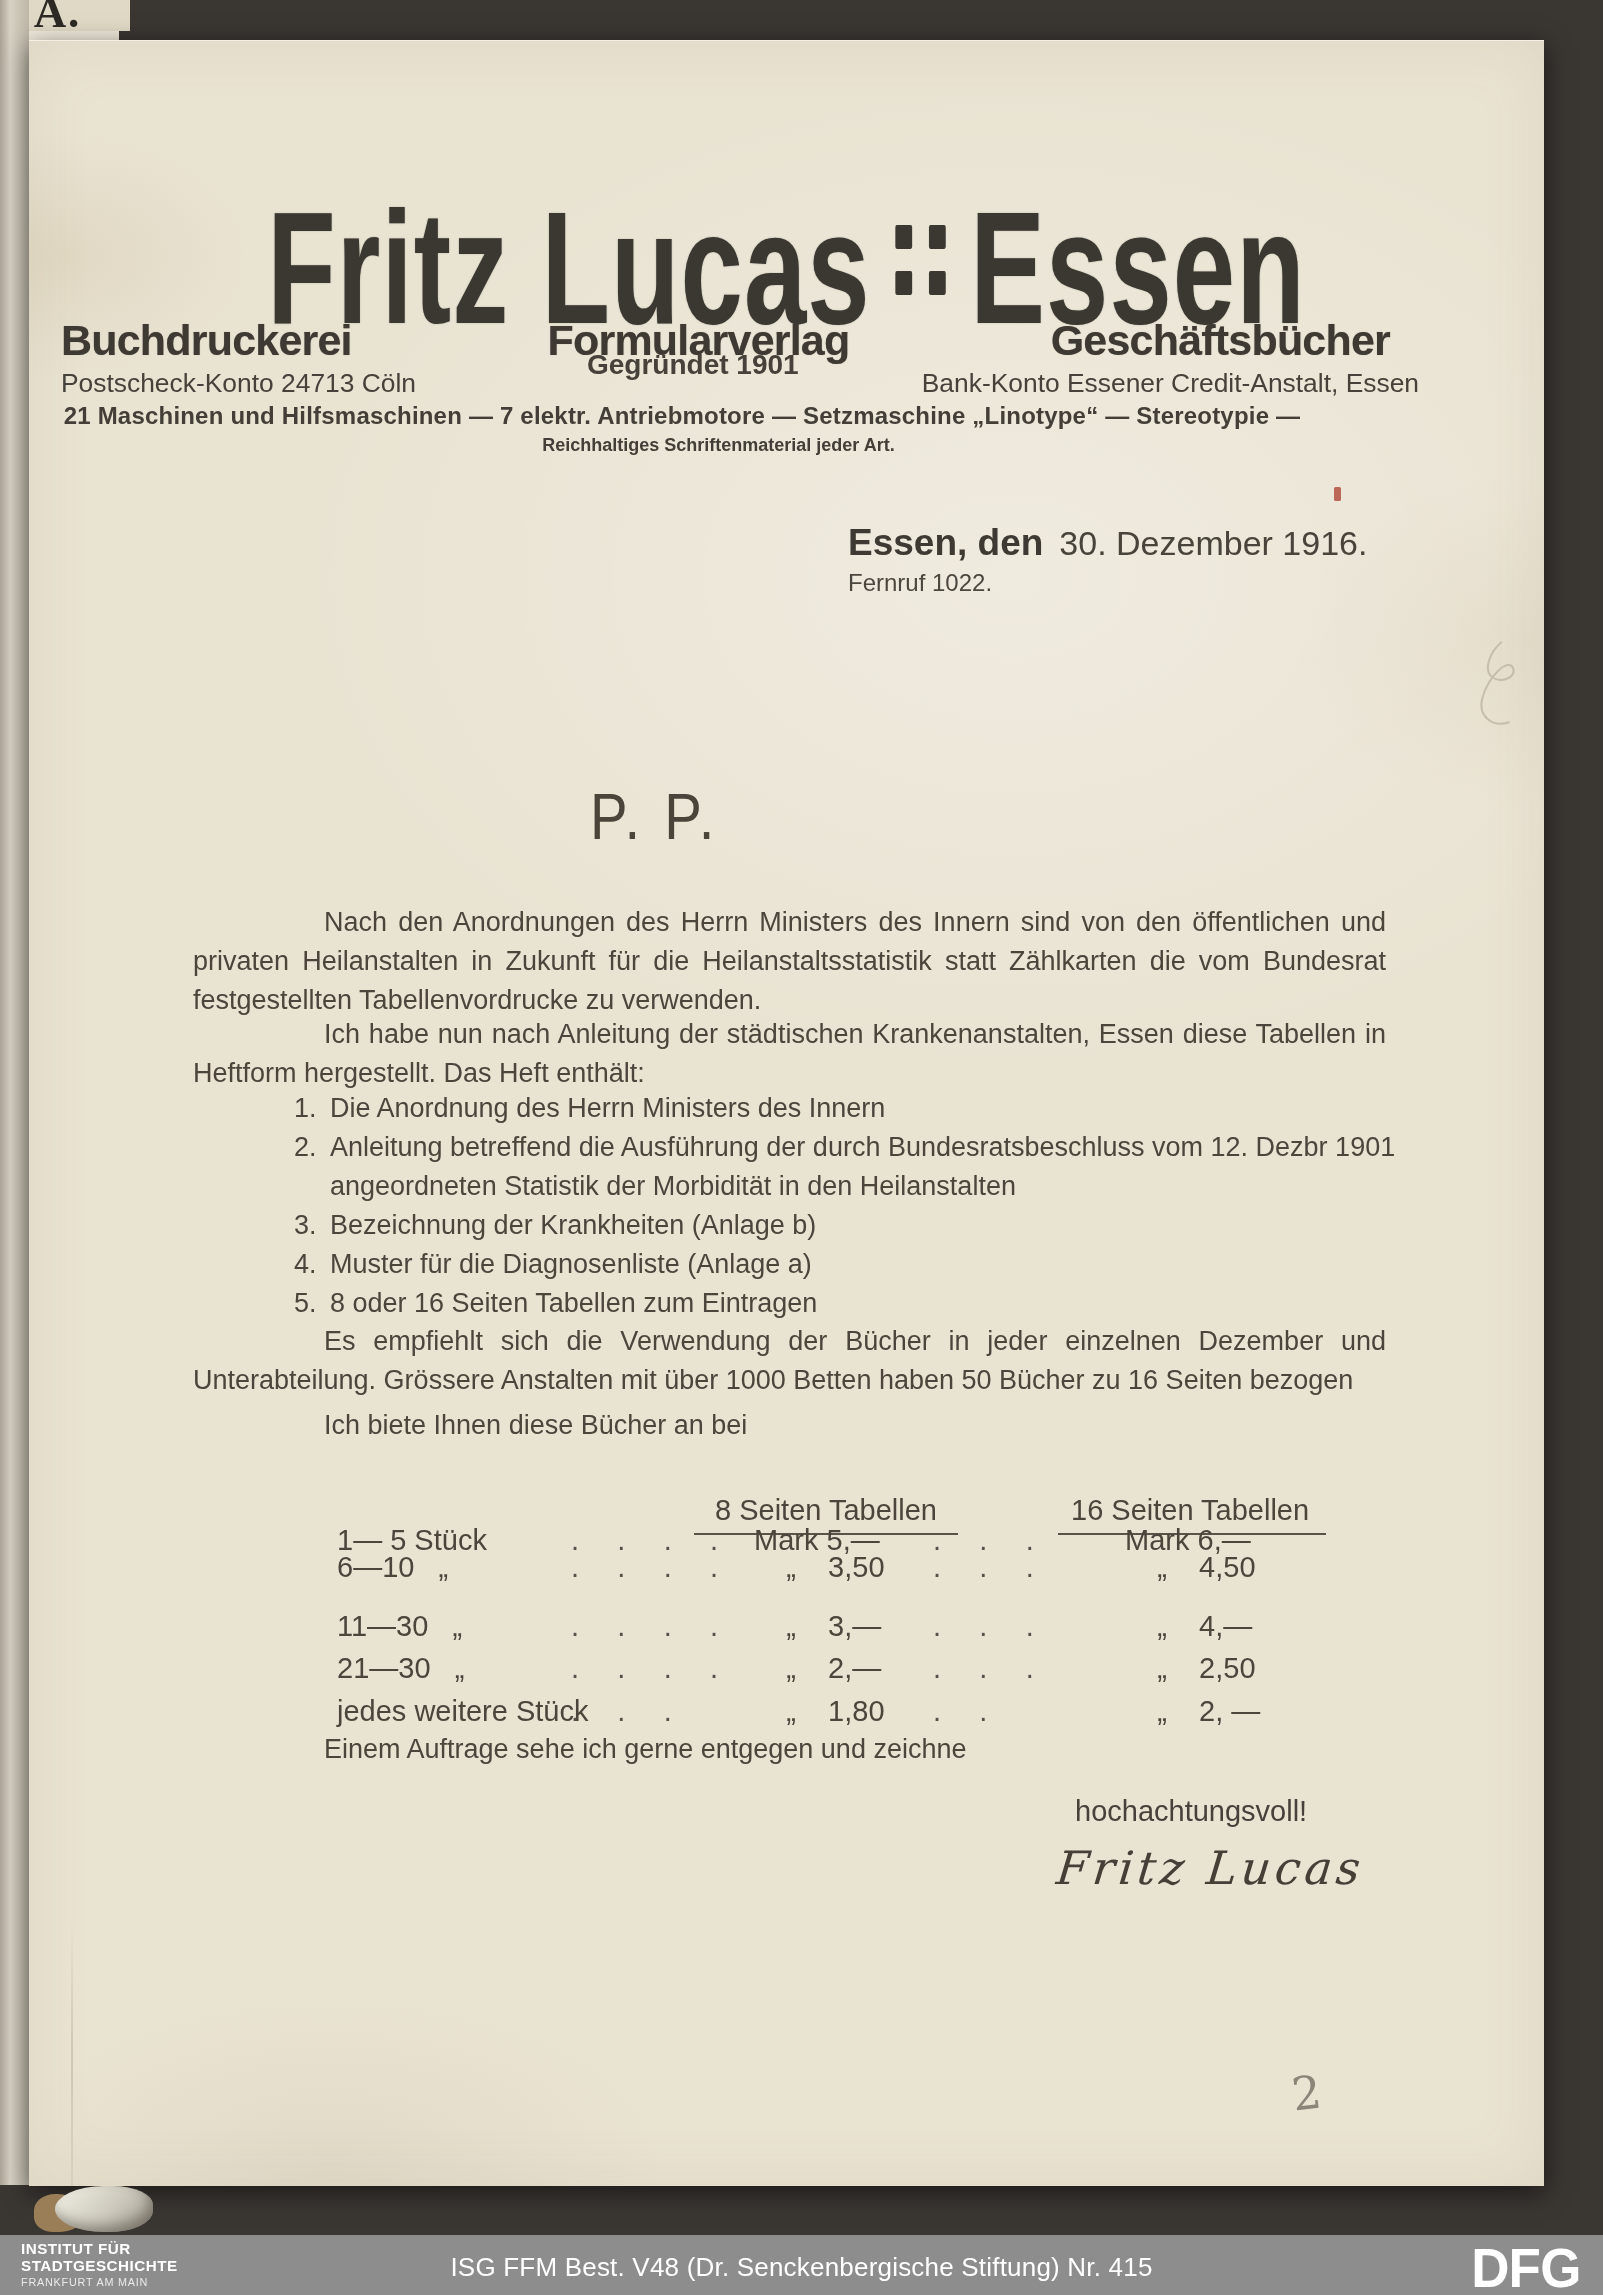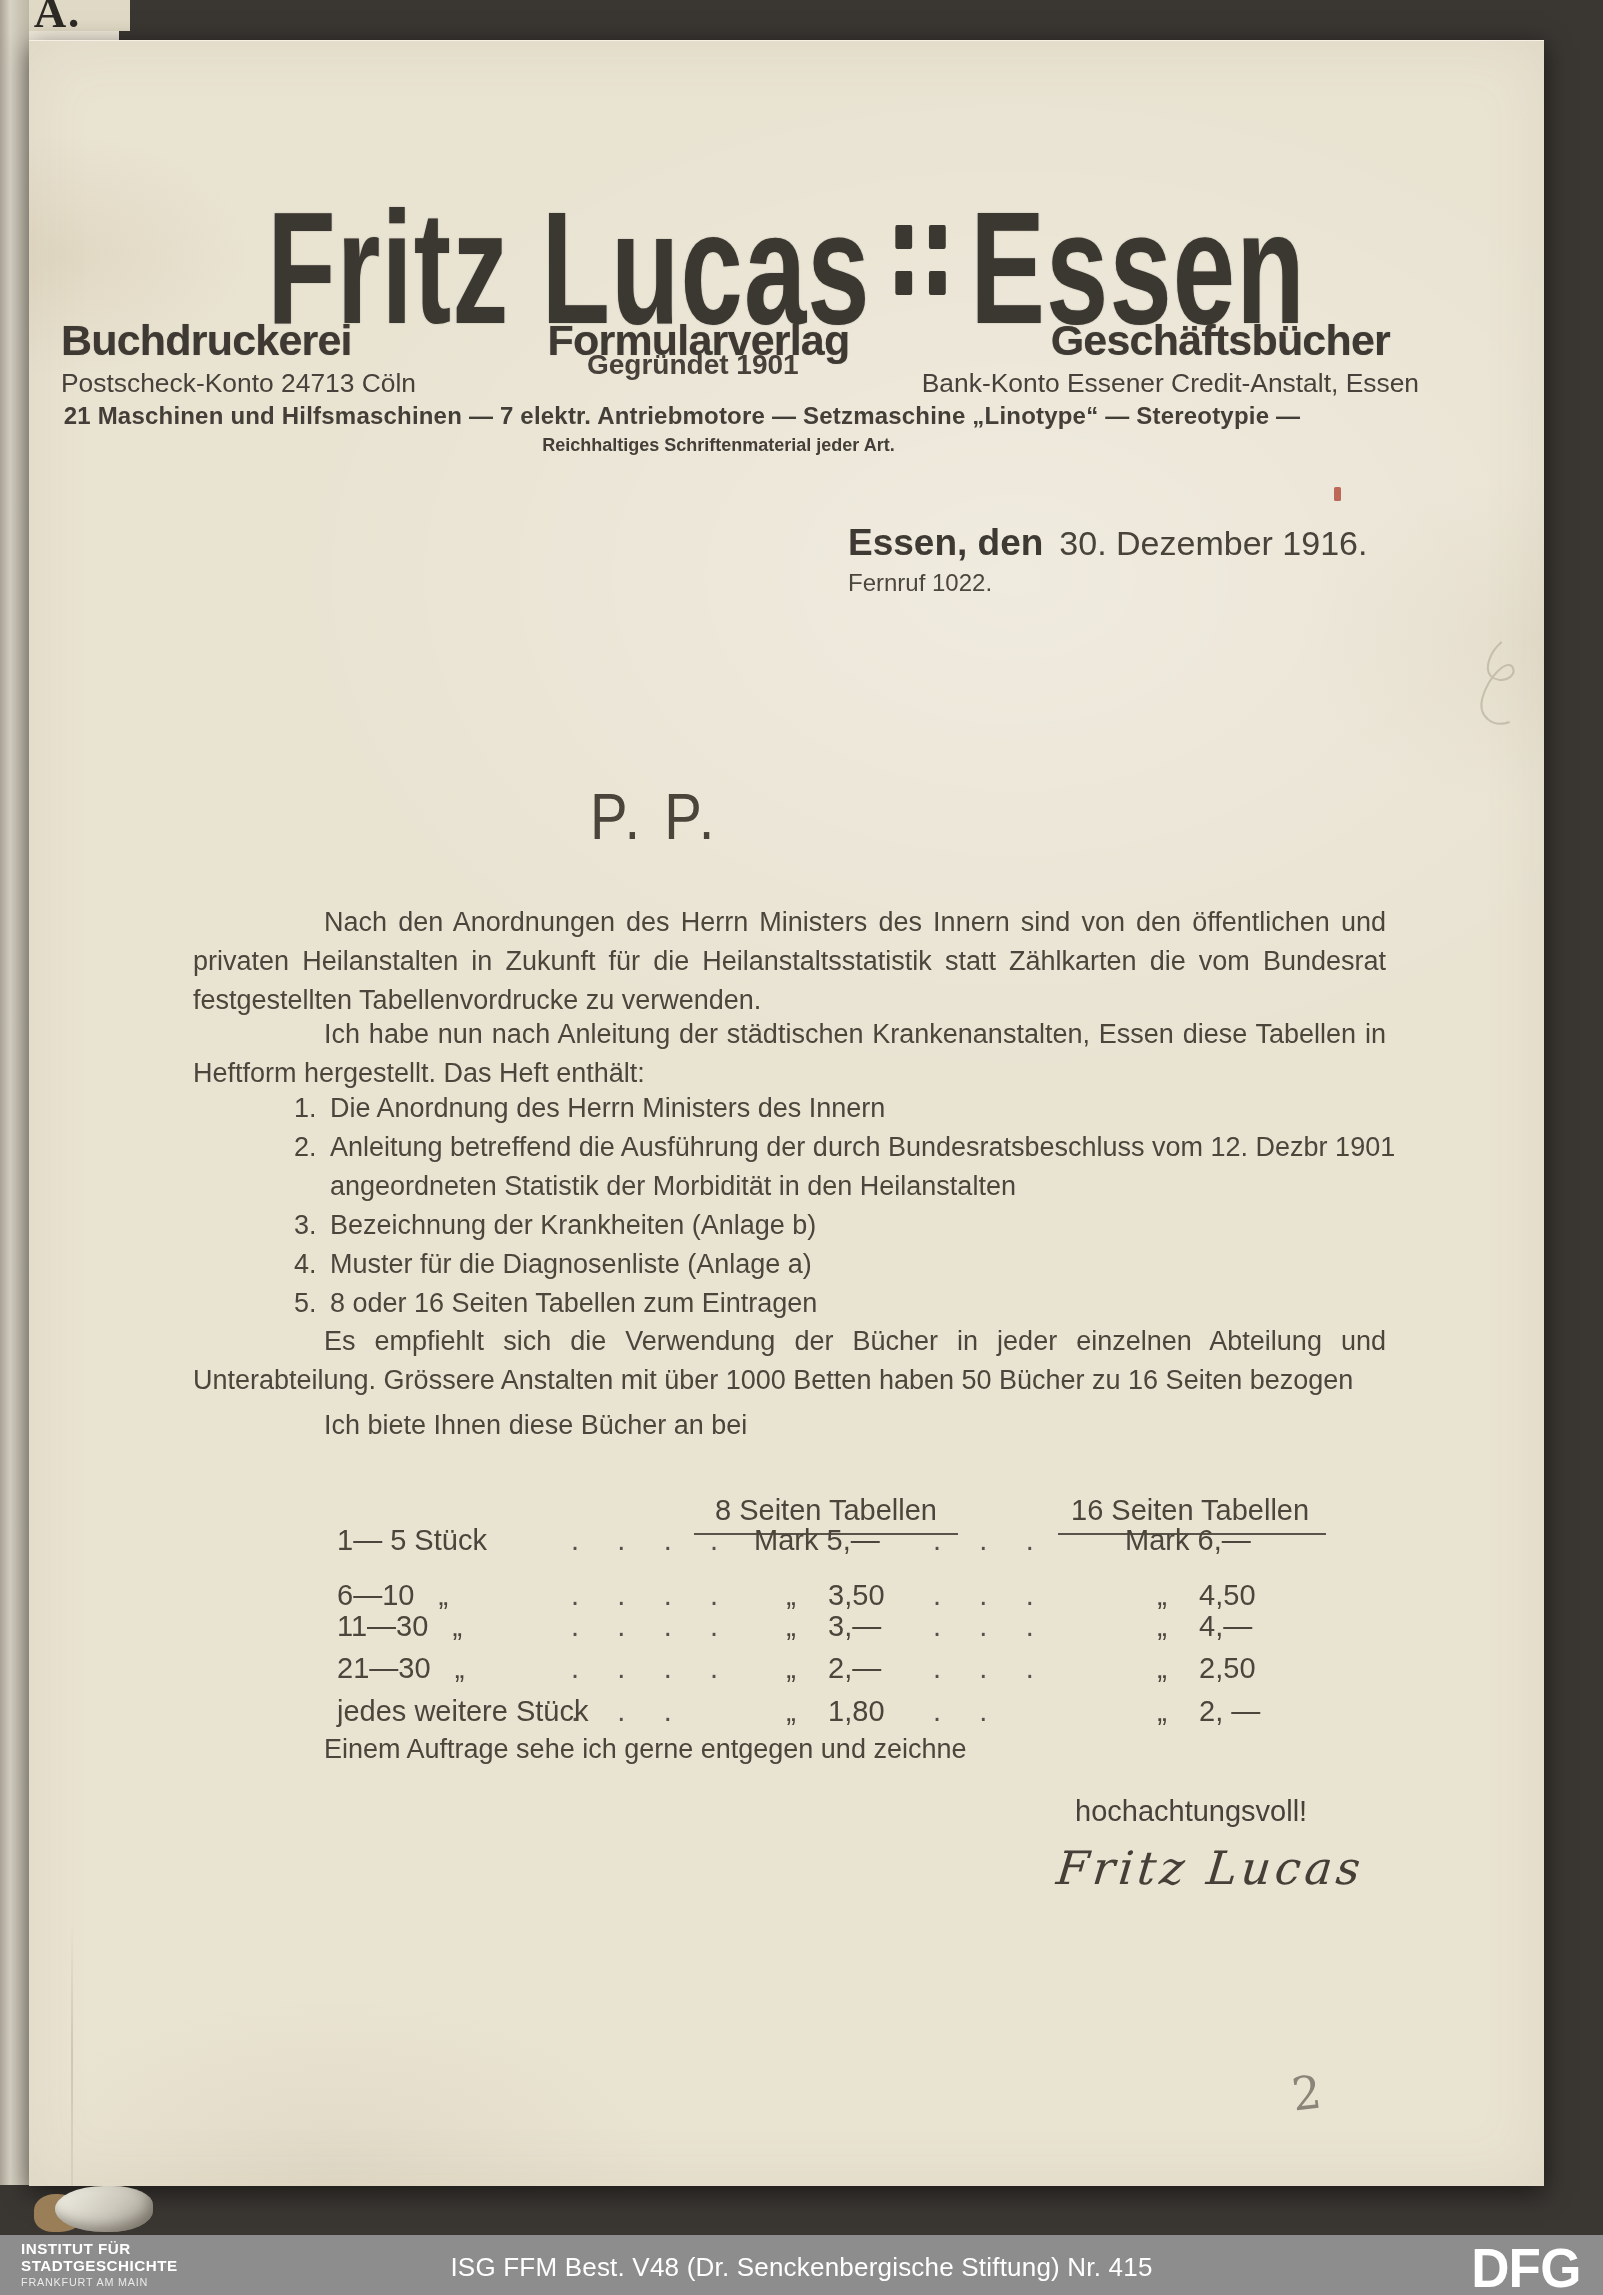--- a/index.html
+++ b/index.html
@@ -89,21 +89,21 @@
   .offer{margin-top:5.6px;}
   
   .ptable{left:0;top:1423px;width:1515px;height:264px;font-size:29px;color:#4b453c;margin-top:27px;}
   .thead{position:absolute;top:3.2px;white-space:nowrap;}
   .th8{left:686px;}
   .th16{left:1042px;}
   .tul{position:absolute;height:0;border-bottom:2.4px solid #59534a;top:42px;}
   .ul8{left:665px;width:264px;}
   .ul16{left:1029px;width:268px;}
   .prow{position:absolute;left:0;width:100%;height:35px;}
-  .r0{top:33px;}.r1{top:88px;padding-left:47px;}.r2{top:119px;}.r3{top:161px;}.r4{top:204px;}
+  .r0{top:33px;}.r1{top:60px;padding-left:47px;}.r2{top:119px;}.r3{top:161px;}.r4{top:204px;}
   .plabel{position:absolute;left:308px;white-space:pre;}
   .pdots{position:absolute;white-space:pre;word-spacing:27px;letter-spacing:1.6px;color:#55504a;}
   .d1{left:542px;}
   .d2{left:904px;}
   .pval{position:absolute;white-space:pre;}
   .v8{left:725px;}
   .v16{left:1096px;}
   
   .closing-line{left:295px;top:1693px;font-size:27px;white-space:nowrap;color:#4b453c;}
   .valediction{left:1046px;top:1754px;font-size:29px;white-space:nowrap;color:#46413a;}
@@ -189,21 +189,21 @@
     </div>
     <div class="list">
       <div class="lline"><span class="lnum">1.</span><span>Die Anordnung des Herrn Ministers des Innern</span></div>
       <div class="lline"><span class="lnum">2.</span><span>Anleitung betreffend die Ausführung der durch Bundesratsbeschluss vom 12. Dezbr 1901</span></div>
       <div class="lcont">angeordneten Statistik der Morbidität in den Heilanstalten</div>
       <div class="lline"><span class="lnum">3.</span><span>Bezeichnung der Krankheiten (Anlage b)</span></div>
       <div class="lline"><span class="lnum">4.</span><span>Muster für die Diagnosenliste (Anlage a)</span></div>
       <div class="lline"><span class="lnum">5.</span><span>8 oder 16 Seiten Tabellen zum Eintragen</span></div>
     </div>
     <div class="p3">
-      <div class="bline just ind">Es empfiehlt sich die Verwendung der Bücher in jeder einzelnen Abteilung und</div>
+      <div class="bline just ind">Es empfiehlt sich die Verwendung der Bücher in jeder einzelnen Dezember und</div>
       <div class="bline nw">Unterabteilung.  Grössere Anstalten mit über 1000 Betten haben 50 Bücher zu 16 Seiten bezogen</div>
     </div>
     <div class="bline nw ind offer">Ich biete Ihnen diese Bücher an bei</div>
   </div>
 
   <div class="abs ptable">
     <div class="thead th8">8 Seiten Tabellen</div>
     <div class="thead th16">16 Seiten Tabellen</div>
     <div class="tul ul8"></div>
     <div class="tul ul16"></div>

